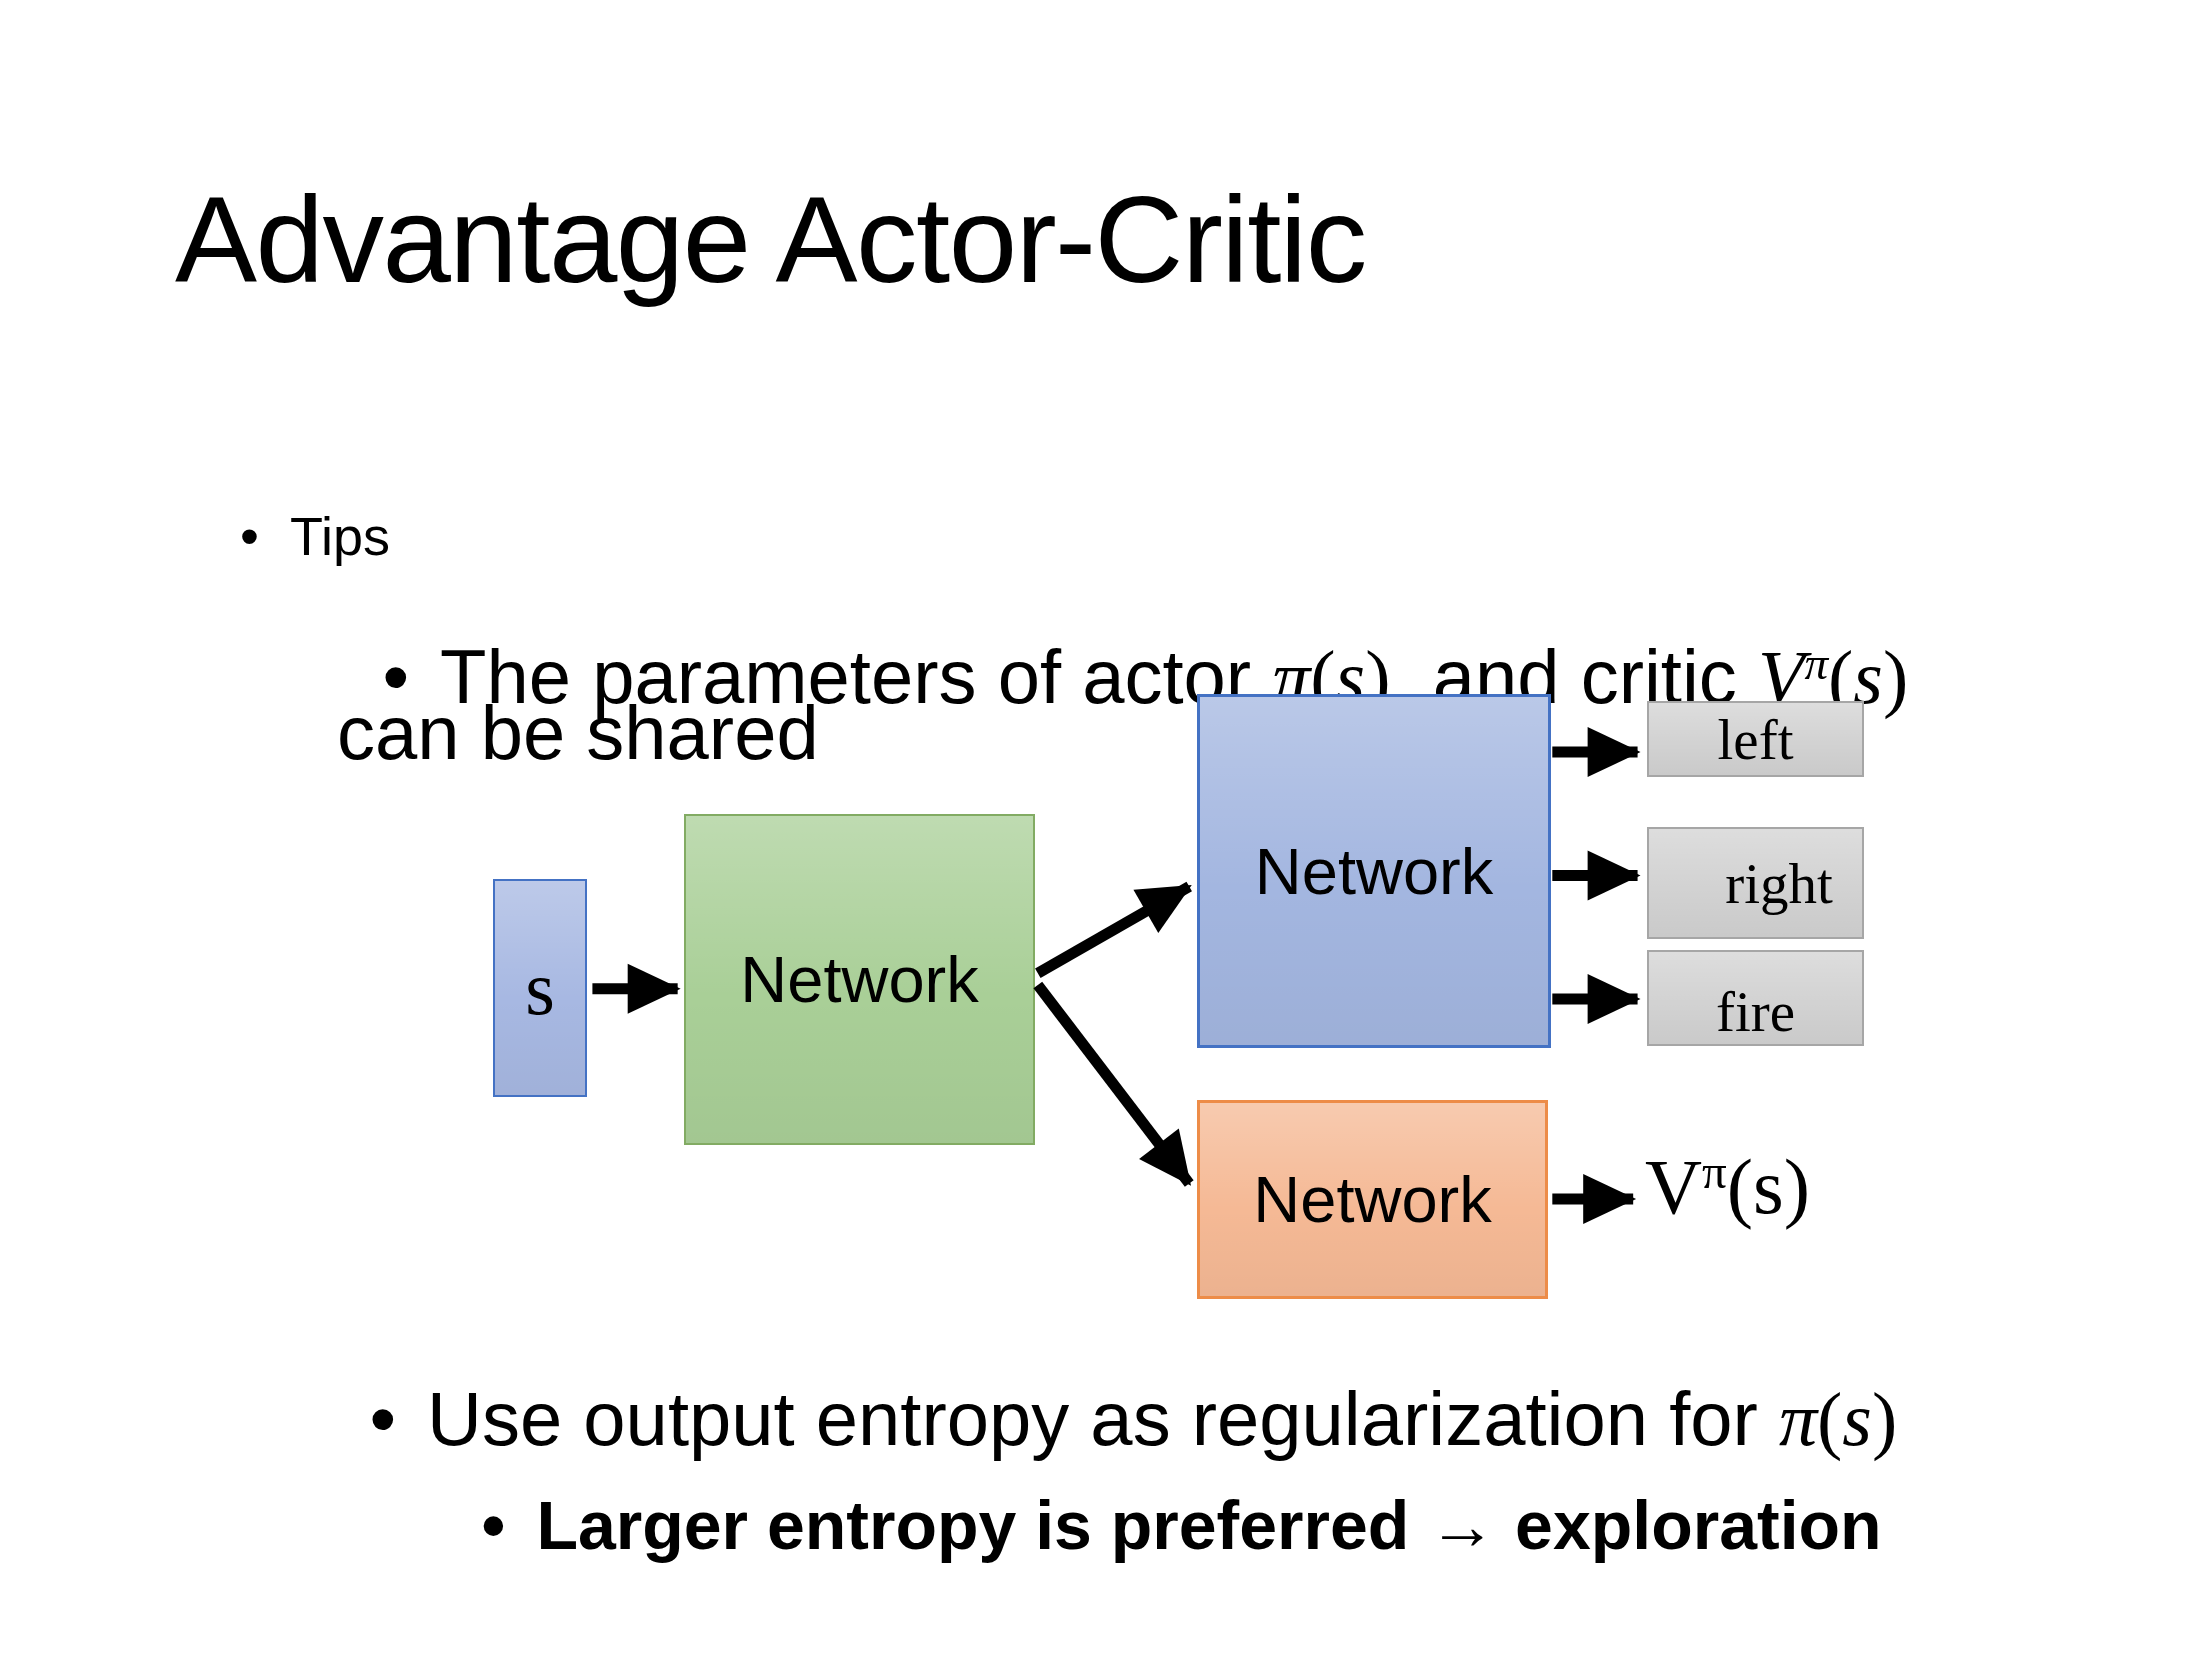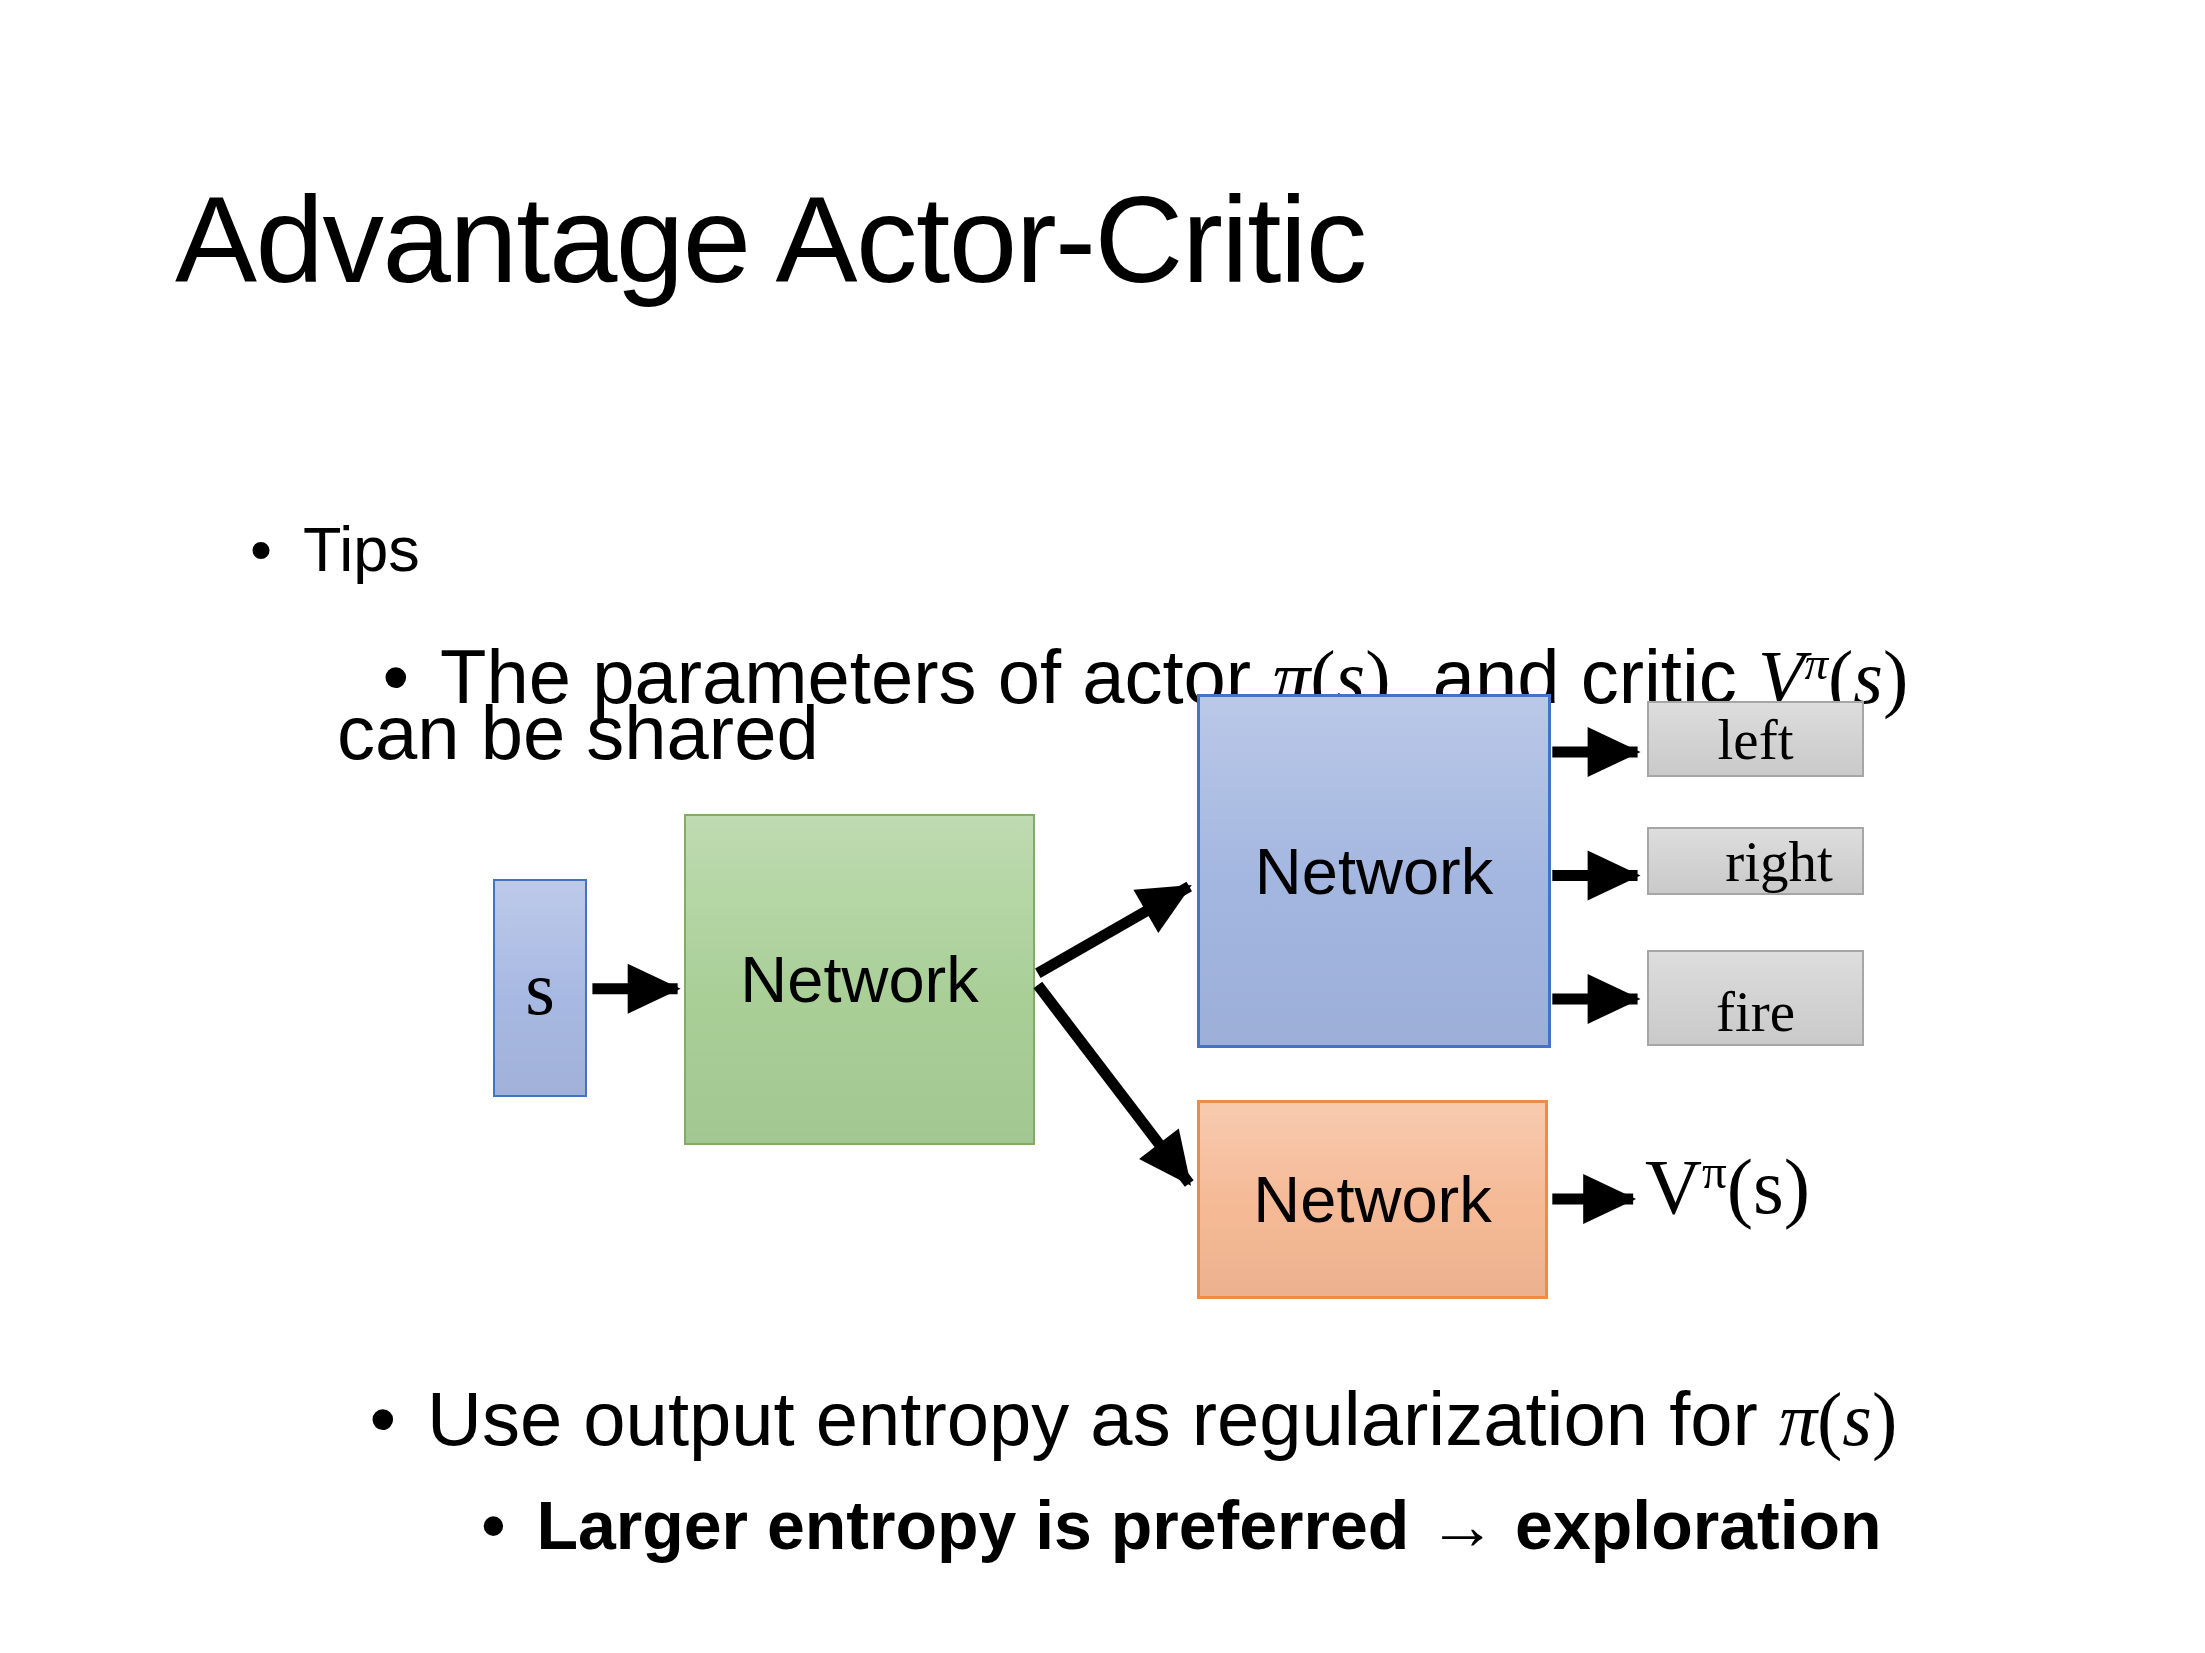--- a/index.html
+++ b/index.html
@@ -12,21 +12,21 @@
     color:#000000;
   }
   .abs{position:absolute;line-height:1;}
   .title{
     font-size:123px;
     font-weight:400;
     letter-spacing:-1.5px;
   }
   .line{white-space:pre;}
   .bullet{display:inline-block;margin-right:31px;}
-  .lvl1{font-size:63px;}
+  .lvl1{font-size:54px;}
   .lvl2{font-size:76px;}
   .lvl3{font-size:68px;font-weight:bold;}
   .math{font-family:"Liberation Serif","DejaVu Serif",serif;}
   .math .it{font-style:italic;}
   .sup{font-size:.62em;vertical-align:.52em;}
   .box{
     position:absolute;
     box-sizing:border-box;
     display:flex;align-items:center;justify-content:center;
     border-style:solid;
@@ -76,21 +76,21 @@
     <span>Network</span>
   </div>
 
   <div class="box box-critic" style="left: 1197px; top: 1100px; width: 351px; height: 199px; background-color: rgb(245, 185, 149); border-color: rgb(237, 140, 72);">
     <span>Network</span>
   </div>
 
   <div class="box box-action" style="left: 1647px; top: 701px; width: 217px; height: 76px; background-color: rgb(210, 210, 210); border-color: rgb(166, 166, 166); text-align: right;">
     <span>left</span>
   </div>
-  <div class="box box-action" style="left: 1647px; top: 827px; width: 217px; height: 68px; background-color: rgb(210, 210, 210); border-color: rgb(166, 166, 166); padding-left: 47px;">
+  <div class="box box-action" style="left: 1647px; top: 827px; width: 217px; height: 112px; background-color: rgb(210, 210, 210); border-color: rgb(166, 166, 166); padding-left: 47px;">
     <span>right</span>
   </div>
   <div class="box box-action" style="left: 1647px; top: 950px; width: 217px; height: 96px; background-color: rgb(210, 210, 210); border-color: rgb(166, 166, 166); align-items: flex-end;">
     <span>fire</span>
   </div>
 
   <div class="abs vout" style="left:1645px;top:1147px;">
     <span class="it">V</span><span class="sup it">π</span><span>(</span><span class="it">s</span><span>)</span>
   </div>
 

